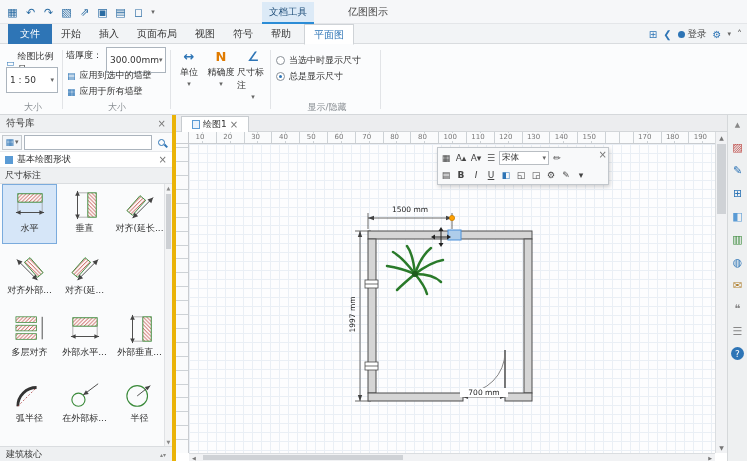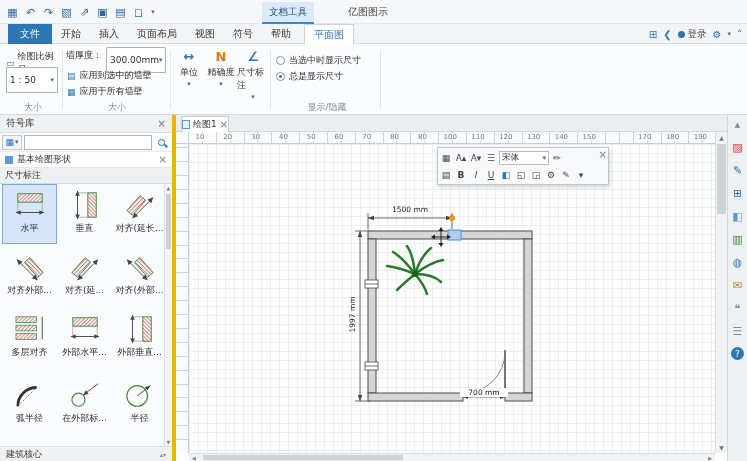--- a/index.html
+++ b/index.html
@@ -65,21 +65,21 @@
 .rot90{transform:rotate(90deg);}
 .flip{transform:scaleX(-1);}
 .panel-scroll{position:absolute;right:0;top:69px;bottom:15px;width:8px;background:#f3f4f5;border-left:1px solid #e0e2e5;}
 .ps-thumb{position:absolute;left:1px;right:1px;top:10px;height:55px;background:#cdd0d4;}
 .ps-ar{position:absolute;left:0;right:0;text-align:center;font-size:5px;color:#888;}
 .panel-bottom{position:absolute;left:0;right:0;bottom:0;height:15px;background:#eef0f2;border-top:1px solid #dadde0;display:flex;align-items:center;padding:0 6px;font-size:9px;}
 
 
 .canvas{position:absolute;left:176px;top:0;width:551px;height:346px;background:#fff;}
 .doc-tabbar{position:absolute;top:0;left:0;right:0;height:17px;background:#ecedef;border-bottom:1px solid #d3d6d9;}
-.doc-tab{position:absolute;left:5px;top:1px;height:16px;background:#fff;border:1px solid #c8ccd0;border-bottom:none;display:flex;align-items:center;gap:3px;padding:0 0;font-size:9px;}
+.doc-tab{position:absolute;left:5px;top:1px;height:16px;background:#fff;border:1px solid #c8ccd0;border-bottom:none;display:flex;align-items:center;gap:3px;padding:0 10px;font-size:9px;}
 .doc-ico{width:8px;height:9px;background:#eaf2fb;border:1px solid #5a9bd5;}
 .corner{position:absolute;top:17px;left:0;width:13px;height:12px;background:#fafbfc;border-right:1px solid #c9ccd0;border-bottom:1px solid #c9ccd0;}
 .hruler{position:absolute;top:17px;left:13px;right:12px;height:12px;background:#fafbfc;border-bottom:1px solid #c9ccd0;overflow:hidden;background-image:repeating-linear-gradient(90deg,transparent 0 12.9px,#cdd2d6 12.9px 13.9px);}
 .rnum{position:absolute;top:1px;font-size:7px;color:#777;transform:translateX(-50%);background:#fafbfc;padding:0 1px;}
 .vruler{position:absolute;top:29px;left:0;width:13px;bottom:8px;background:#fafbfc;border-right:1px solid #c9ccd0;background-image:repeating-linear-gradient(0deg,transparent 0 12.9px,#cdd2d6 12.9px 13.9px);}
 .viewport{position:absolute;top:29px;left:13px;right:12px;bottom:8px;overflow:hidden;background-color:#fdfdfe;background-image:linear-gradient(to right,#eaeff5 1px,transparent 1px),linear-gradient(to bottom,#eaeff5 1px,transparent 1px),linear-gradient(to right,#d9e2ea 1px,transparent 1px),linear-gradient(to bottom,#d9e2ea 1px,transparent 1px);background-size:9px 9px,9px 9px,45px 45px,45px 45px;}
 .plan{position:absolute;left:0;top:0;}
 .dim-label{position:absolute;font-size:7.5px;color:#222;}
 .dim-top{left:179px;top:61px;width:84px;text-align:center;}
 .dim-left{left:134px;top:166px;width:58px;text-align:center;transform:rotate(-90deg);}
@@ -316,26 +316,20 @@
             <use href="#ic-diag"></use>
           </svg>
         <div class="lbl">对齐外部...</div>
       </div>
       <div class="sym" style="left:57px;top:131px;">
         <svg width="40" height="30">
             <use href="#ic-diag"></use>
           </svg>
         <div class="lbl">对齐(延...</div>
       </div>
-      <div class="sym" style="left:112px;top:131px;">
-        <svg class="flip" width="40" height="30">
-            <use href="#ic-diag"></use>
-          </svg>
-        <div class="lbl">对齐(外部...</div>
-      </div>
 
       <div class="sym" style="left:2px;top:193px;">
         <svg width="40" height="30">
             <use href="#ic-multi"></use>
           </svg>
         <div class="lbl">多层对齐</div>
       </div>
       <div class="sym" style="left:57px;top:193px;">
         <svg width="40" height="30">
             <use href="#ic-h"></use>

